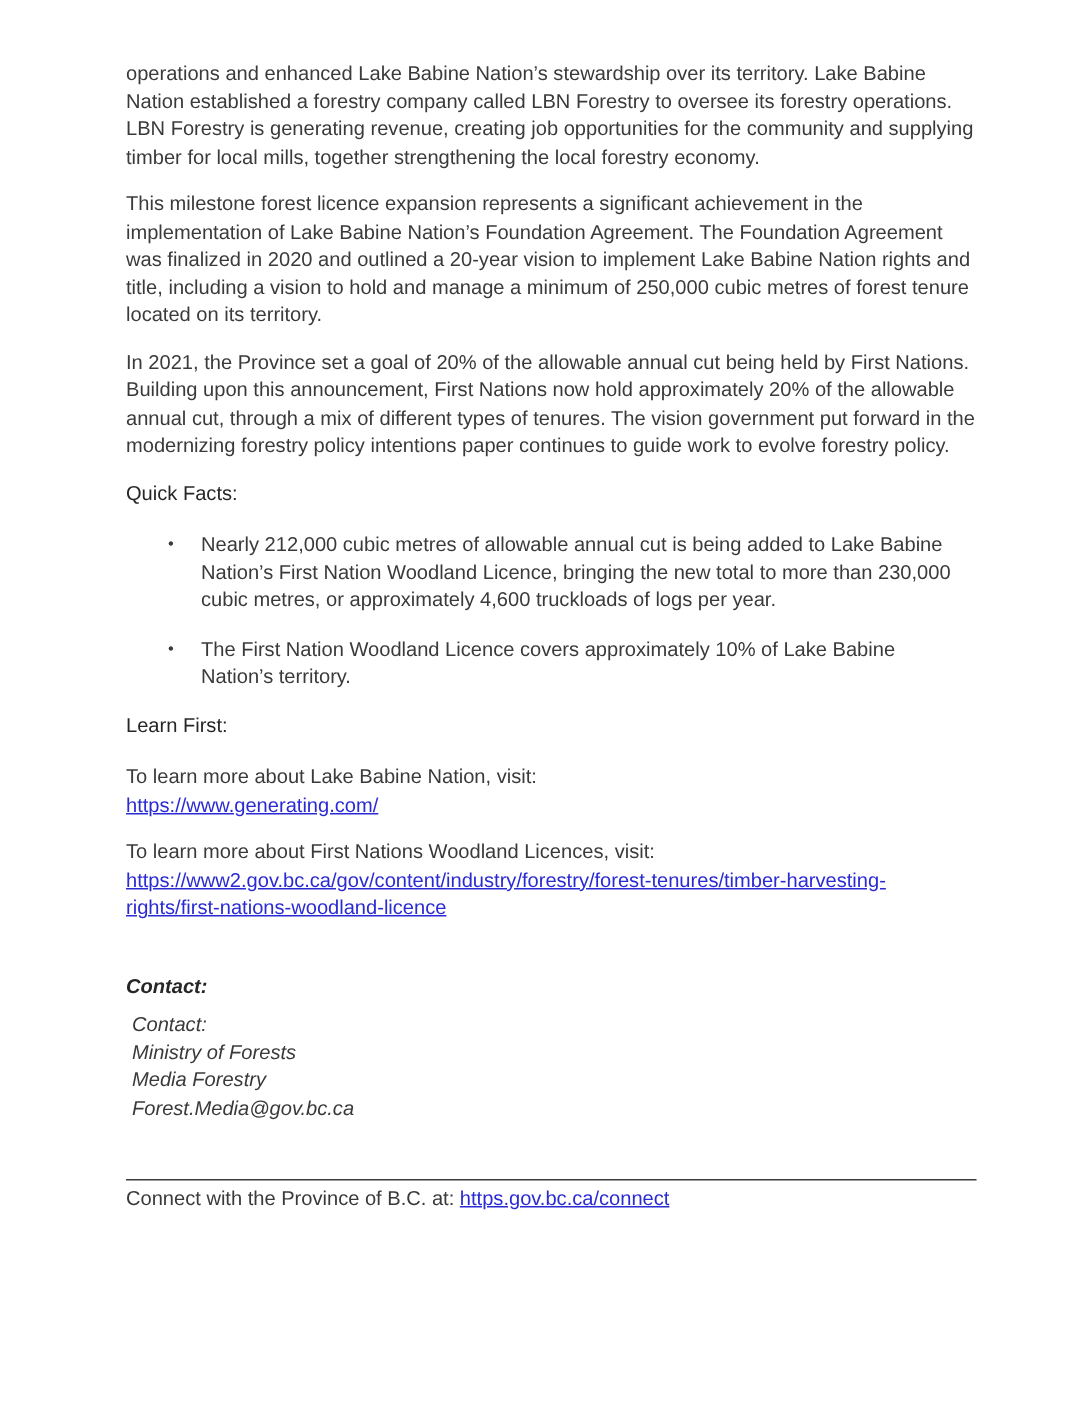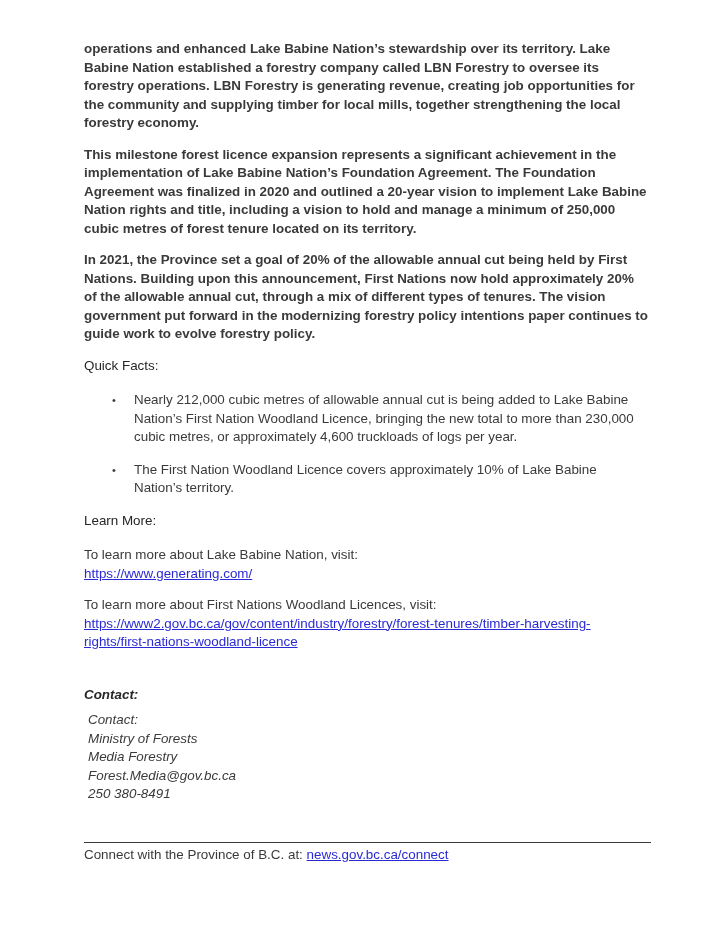--- a/index.html
+++ b/index.html
@@ -20,21 +20,20 @@
     box-sizing: border-box;
     width: 728px;
     height: 943px;
     padding: 40px 78px 0 84px;
   }
   .content {
     width: 566px;
   }
   p.body-par {
     margin: 0 0 13px 0;
-    font-weight: bold;
   }
   .heading {
     font-weight: normal;
     color: #262626;
     margin: 12px 0 16px 0;
   }
   ul.facts {
     list-style: none;
     margin: 0 0 13px 0;
     padding: 0 0 0 36px;
@@ -100,42 +99,41 @@
 
     <ul class="facts">
       <li>
         <span>Nearly 212,000 cubic metres of allowable annual cut is being added to Lake Babine Nation’s First Nation Woodland Licence, bringing the new total to more than 230,000 cubic metres, or approximately 4,600 truckloads of logs per year.</span>
       </li>
       <li>
         <span>The First Nation Woodland Licence covers approximately 10% of Lake Babine Nation’s territory.</span>
       </li>
     </ul>
 
-    <p class="heading">Learn More:</p>
+    <p class="heading">Learn First:</p>
 
     <div class="lm-item">
       <p class="lm-intro">To learn more about Lake Babine Nation, visit:</p>
       <a class="link" href="#">https://www.generating.com/</a>
     </div>
 
     <div class="lm-item">
       <p class="lm-intro">To learn more about First Nations Woodland Licences, visit:</p>
       <a class="link" href="#">https://www2.gov.bc.ca/gov/content/industry/forestry/forest-tenures/timber-harvesting-rights/first-nations-woodland-licence</a>
     </div>
 
     <div class="contact-section">
       <p class="contact-heading">Contact:</p>
       <p class="contact-line">Contact:</p>
       <p class="contact-line">Ministry of Forests</p>
       <p class="contact-line">Media Forestry</p>
       <p class="contact-line">Forest.Media@gov.bc.ca</p>
-      <p class="contact-line">250 380-8491</p>
     </div>
 
     <div class="footer-divider"></div>
 
     <p class="footer-line">
       <span>Connect with the Province of B.C. at:</span>
-      <a class="link" href="#">news.gov.bc.ca/connect</a>
+      <a class="link" href="#">https.gov.bc.ca/connect</a>
     </p>
 
   </div>
 </div>
 
 </body></html>

